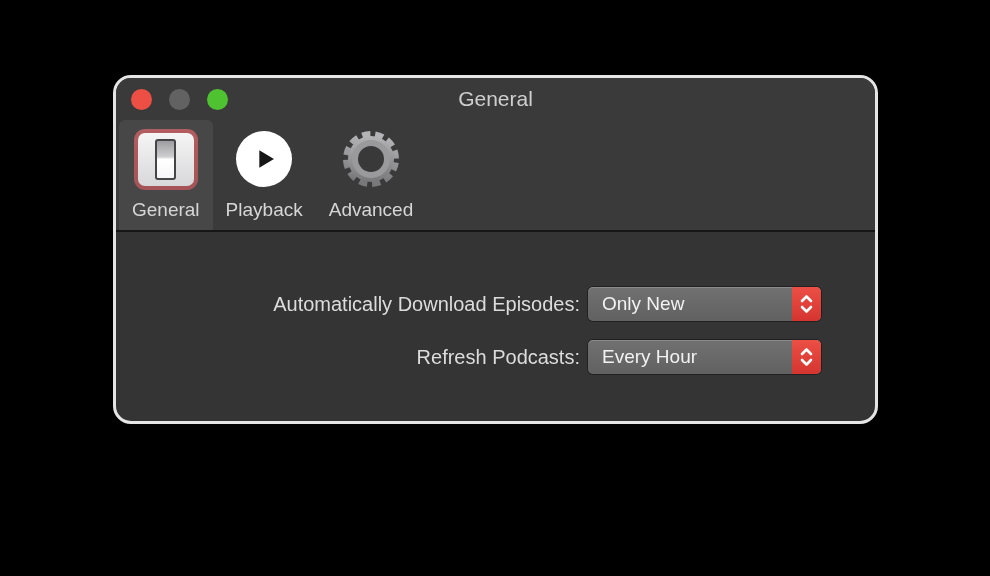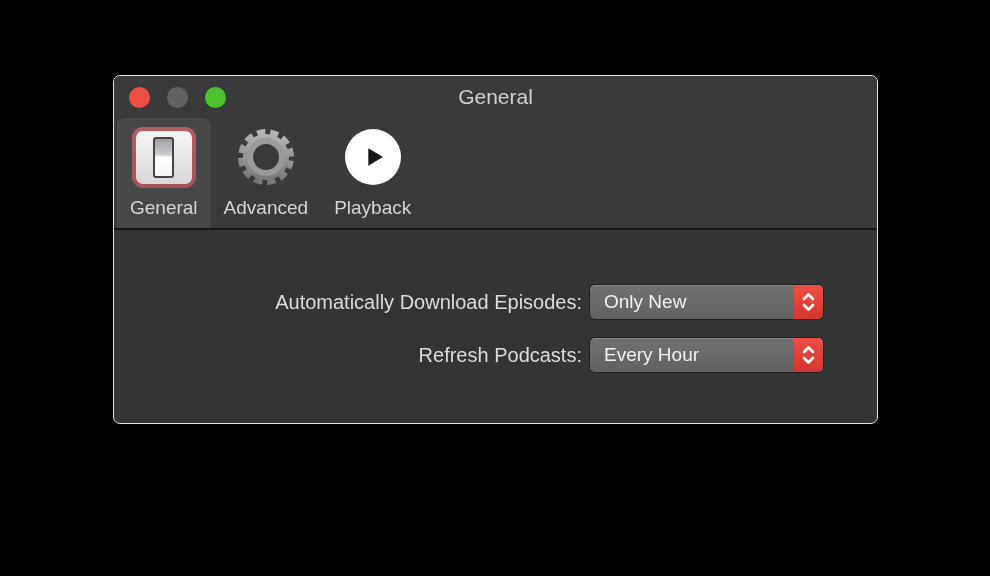--- a/index.html
+++ b/index.html
@@ -9,22 +9,22 @@
     font-family: "Liberation Sans", "DejaVu Sans", sans-serif;
     position: relative;
     overflow: hidden;
   }
 
   .window {
     position: absolute;
     left: 113px; top: 75px;
     width: 765px; height: 349px;
     background: var(--content-bg, #343434);
-    border: 1px solid #e5e5e5;
-    border-radius: 7px;
+    border: 3px solid #e5e5e5;
+    border-radius: 18px;
     box-shadow: 0 30px 70px rgba(0,0,0,0.85);
     overflow: hidden;
   }
 
   
   .titlebar {
     position: relative;
     height: 42px;
     background: var(--window-chrome, #3a3a3b);
     display: flex;
@@ -168,20 +168,31 @@
 
     <div class="tab selected">
       <div class="tab-icon-box">
         <div class="switch-outer">
           <div class="switch-inner">
             <div class="switch-toggle"></div>
           </div>
         </div>
       </div>
       <div class="tab-label">General</div>
+    </div>
+
+    <div class="tab">
+      <div class="tab-icon-box">
+        <div class="play-circle">
+          <svg width="28" height="28" viewBox="0 0 24 24">
+            <polygon points="8,4.5 20.5,12 8,19.5" fill="#161616"></polygon>
+          </svg>
+        </div>
+      </div>
+      <div class="tab-label">Playback</div>
     </div>
 
     <div class="tab">
       <div class="tab-icon-box">
         <svg width="64" height="64" viewBox="0 0 64 64">
           <defs>
             <linearGradient id="gearGrad" x1="0" y1="0" x2="0" y2="1">
               <stop offset="0" stop-color="#b4b4b6"></stop>
               <stop offset="1" stop-color="#78787a"></stop>
             </linearGradient>
@@ -191,31 +202,20 @@
 
           <circle cx="32" cy="32" r="23" fill="url(#gearGrad)"></circle>
           <circle cx="32" cy="32" r="19" fill="#9a9a9c"></circle>
 
           <circle cx="32" cy="32" r="13" fill="#39393a"></circle>
         </svg>
       </div>
       <div class="tab-label">Advanced</div>
     </div>
 
-    <div class="tab">
-      <div class="tab-icon-box">
-        <div class="play-circle">
-          <svg width="28" height="28" viewBox="0 0 24 24">
-            <polygon points="8,4.5 20.5,12 8,19.5" fill="#161616"></polygon>
-          </svg>
-        </div>
-      </div>
-      <div class="tab-label">Playback</div>
-    </div>
-
   </div>
 
   <div class="content">
 
     <div class="form-row">
       <div class="row-label">Automatically Download Episodes:</div>
       <div class="dropdown">
         <div class="dropdown-value">Only New</div>
         <div class="dropdown-cap">
           <svg width="15" height="22" viewBox="0 0 15 22" fill="none" stroke="#ffffff" stroke-width="2.6" stroke-linecap="round" stroke-linejoin="round">

